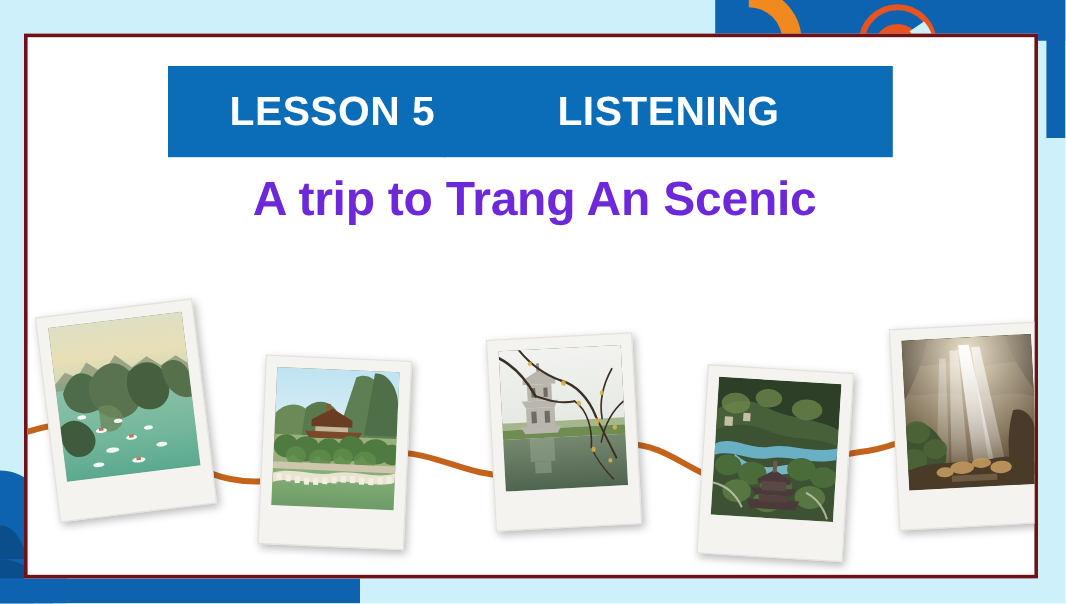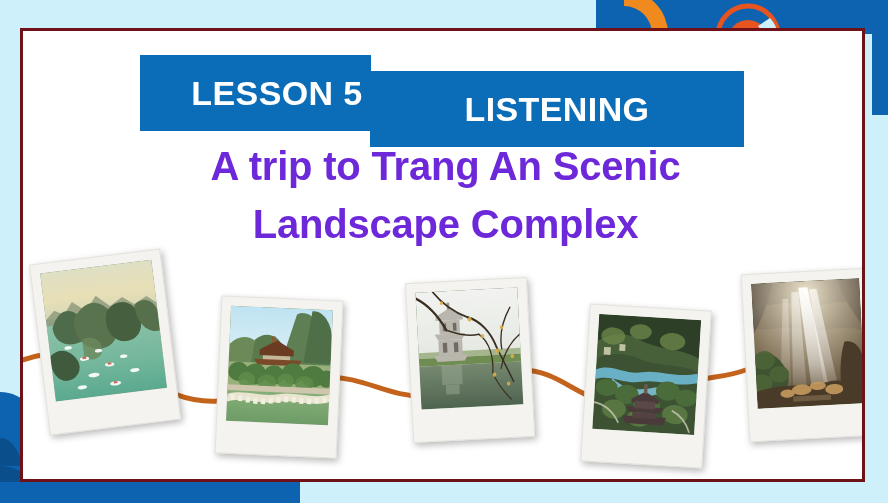--- a/index.html
+++ b/index.html
@@ -60,21 +60,21 @@
   .banner-lesson {
     left: 117px;
     top: 0;
     width: 188px;
     height: 76px;
     font-size: 34px;
     padding-left: 43px;
   }
   .banner-listening {
     left: 347px;
-    top: 16px;
+    top: 0;
     width: 374px;
     height: 76px;
     font-size: 34px;
   }
 
   
   .title {
     position: absolute;
     left: 0;
     top: 106px;
@@ -171,21 +171,20 @@
 
   <div class="card">
 
     <div class="banner-row">
       <div class="banner banner-lesson">LESSON 5</div>
       <div class="banner banner-listening">LISTENING</div>
     </div>
 
     <div class="title">
       <span class="title-line">A trip to Trang An Scenic</span>
-      <span class="title-line">Landscape Complex</span>
     </div>
 
     <div class="photo-strip">
 
       <svg class="connector" viewBox="0 0 845 454" preserveAspectRatio="none">
         <path d="M -10 300 C 30 286 62 286 96 304
                  C 130 322 152 336 186 334
                  C 222 332 248 312 286 312
                  C 326 312 346 330 384 330
                  C 420 330 438 306 474 306

